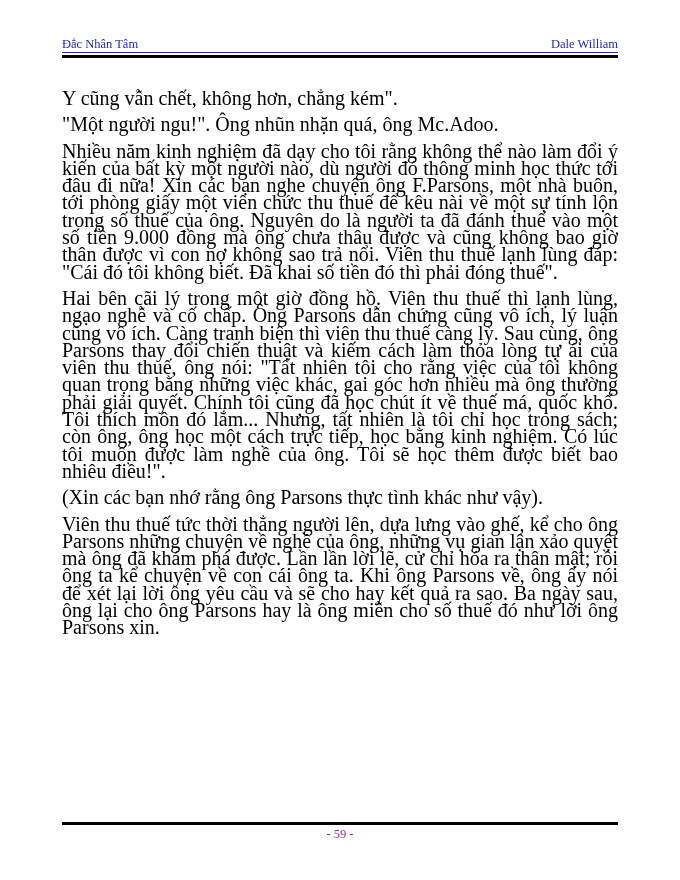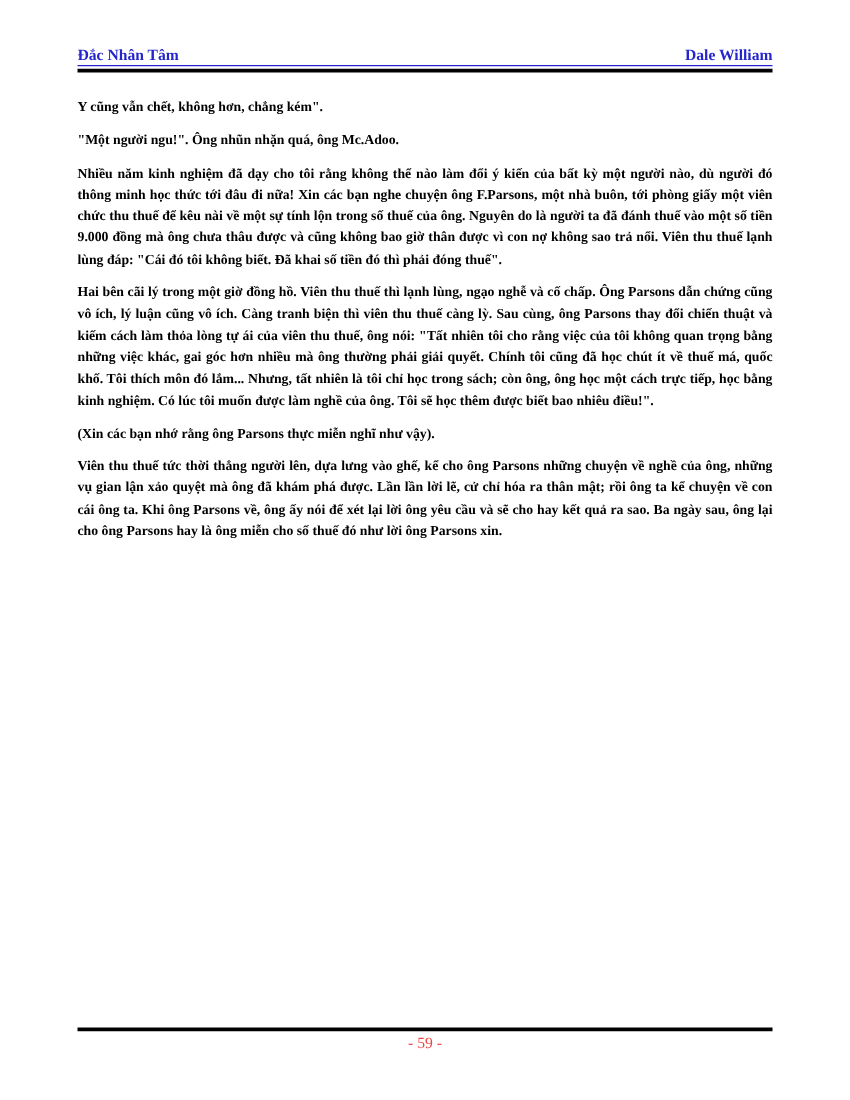--- a/index.html
+++ b/index.html
@@ -10,21 +10,21 @@
     color: #000000;
     overflow: hidden;
   }
   .page {
     position: relative;
     width: 680px; height: 880px;
     background: #ffffff;
   }
   .content {
     position: absolute;
-    left: 62px; right: 62px; top: 0; font-weight: bold;
+    left: 62px; right: 62px; top: 0;
   }
   .header {
     display: flex;
     justify-content: space-between;
     align-items: flex-end;
     padding-top: 37px;
     font-size: 12.5px;
     line-height: 14px;
     color: #2525CD;
   }
@@ -35,62 +35,62 @@
     height: 1px;
     background: #2525CD;
     margin-top: 1px;
   }
   .rule-black {
     height: 3px;
     background: #000000;
     margin-top: 2px;
   }
   .body-text {
-    margin-top: 20px;
-    font-size: 11px;
+    margin-top: 32px;
+    font-size: 20px;
     line-height: 17.3px;
     text-align: justify;
   }
   .body-text p {
     margin: 0 0 9px 0;
     padding: 0;
   }
   .footer-rule {
     position: absolute;
     left: 62px; right: 62px;
     top: 822px;
     height: 3px;
     background: #000000;
   }
   .footer-text {
     position: absolute;
     left: 0; right: 0;
     top: 827px;
     text-align: center;
     font-size: 12.5px;
-    color: #ef4444;
+    color: #a21caf;
   }
 </style>
 </head>
 <body>
 
 <div class="page">
   <div class="content">
     <div class="header">
       <span>Đắc Nhân Tâm</span>
       <span>Dale William</span>
     </div>
     <div class="rule-blue"></div>
     <div class="rule-black"></div>
 
     <div class="body-text">
       <p>Y cũng vẫn chết, không hơn, chẳng kém".</p>
       <p>"Một người ngu!". Ông nhũn nhặn quá, ông Mc.Adoo.</p>
       <p>Nhiều năm kinh nghiệm đã dạy cho tôi rằng không thể nào làm đổi ý kiến của bất kỳ một người nào, dù người đó thông minh học thức tới đâu đi nữa! Xin các bạn nghe chuyện ông F.Parsons, một nhà buôn, tới phòng giấy một viên chức thu thuế để kêu nài về một sự tính lộn trong số thuế của ông. Nguyên do là người ta đã đánh thuế vào một số tiền 9.000 đồng mà ông chưa thâu được và cũng không bao giờ thân được vì con nợ không sao trả nổi. Viên thu thuế lạnh lùng đáp: "Cái đó tôi không biết. Đã khai số tiền đó thì phải đóng thuế".</p>
       <p>Hai bên cãi lý trong một giờ đồng hồ. Viên thu thuế thì lạnh lùng, ngạo nghễ và cố chấp. Ông Parsons dẫn chứng cũng vô ích, lý luận cũng vô ích. Càng tranh biện thì viên thu thuế càng lỳ. Sau cùng, ông Parsons thay đổi chiến thuật và kiếm cách làm thỏa lòng tự ái của viên thu thuế, ông nói: "Tất nhiên tôi cho rằng việc của tôi không quan trọng bằng những việc khác, gai góc hơn nhiều mà ông thường phải giải quyết. Chính tôi cũng đã học chút ít về thuế má, quốc khố. Tôi thích môn đó lắm... Nhưng, tất nhiên là tôi chỉ học trong sách; còn ông, ông học một cách trực tiếp, học bằng kinh nghiệm. Có lúc tôi muốn được làm nghề của ông. Tôi sẽ học thêm được biết bao nhiêu điều!".</p>
-      <p>(Xin các bạn nhớ rằng ông Parsons thực miễn nghĩ như vậy).</p>
+      <p>(Xin các bạn nhớ rằng ông Parsons thực tình khác như vậy).</p>
       <p>Viên thu thuế tức thời thẳng người lên, dựa lưng vào ghế, kể cho ông Parsons những chuyện về nghề của ông, những vụ gian lận xảo quyệt mà ông đã khám phá được. Lần lần lời lẽ, cử chỉ hóa ra thân mật; rồi ông ta kể chuyện về con cái ông ta. Khi ông Parsons về, ông ấy nói để xét lại lời ông yêu cầu và sẽ cho hay kết quả ra sao. Ba ngày sau, ông lại cho ông Parsons hay là ông miễn cho số thuế đó như lời ông Parsons xin.</p>
     </div>
   </div>
 
   <div class="footer-rule"></div>
   <div class="footer-text">- 59 -</div>
 </div>
 
 </body></html>

